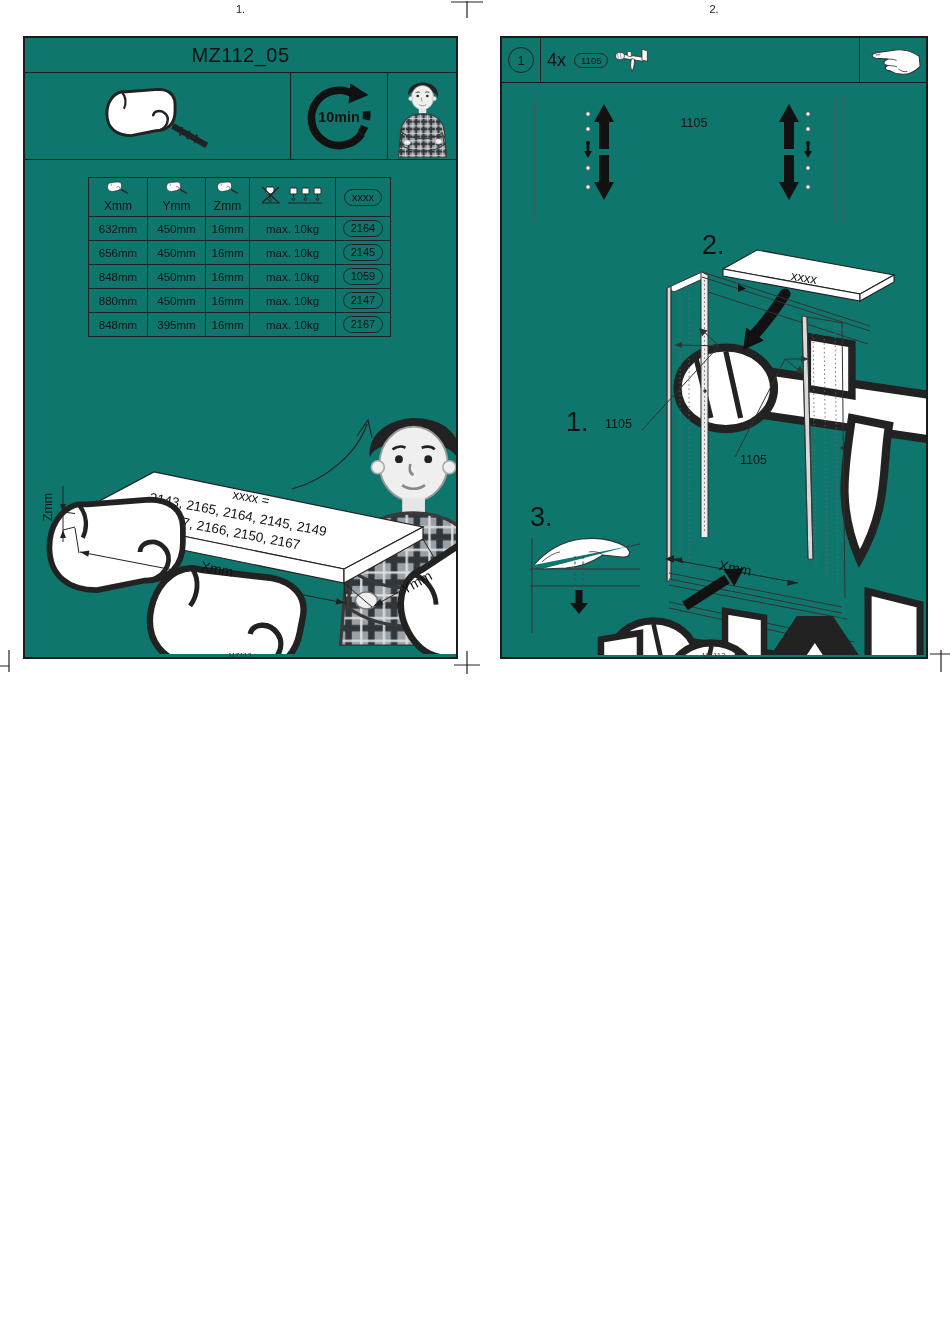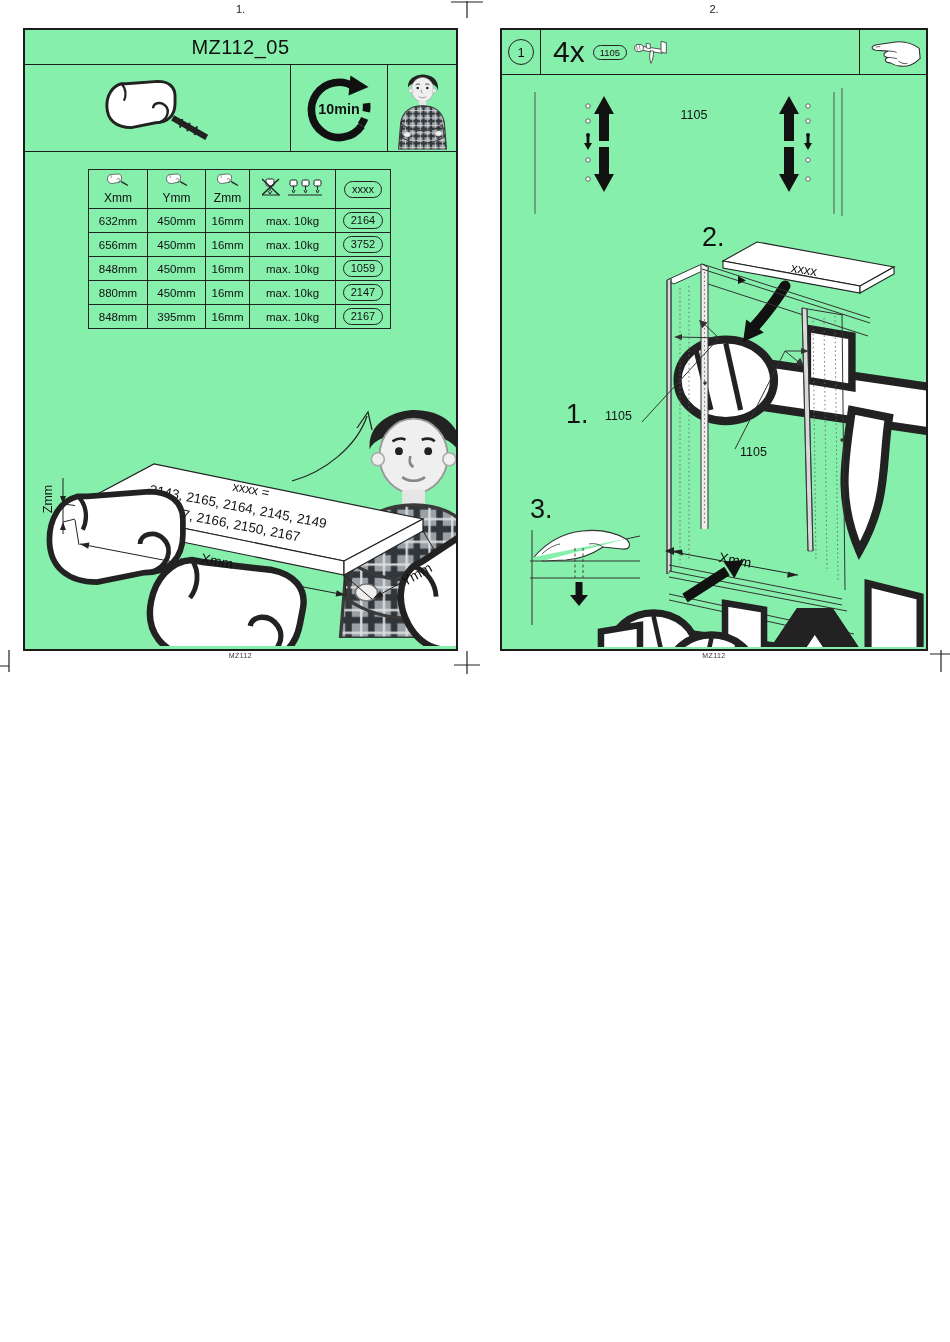--- a/index.html
+++ b/index.html
@@ -1,19 +1,19 @@
 <!DOCTYPE html>
 <html><head>
 <meta charset="utf-8">
 <style>
   html,body{margin:0;padding:0;background:#fff;}
   body{width:950px;height:1342px;font-family:"Liberation Sans",sans-serif;color:#111;}
   .canvas{position:relative;width:950px;height:1342px;background:#fff;overflow:hidden;}
   .pagenum{position:absolute;top:3px;font-size:11px;color:#222;text-align:center;}
-  .page{position:absolute;top:28px;background:#86efac;border:2px solid #1c1c1c;box-sizing:border-box;}
+  .page{position:absolute;top:36px;background:#0f766e;border:2px solid #1c1c1c;box-sizing:border-box;}
   #page1{left:23px;width:435px;height:623px;}
   #page2{left:500px;width:428px;height:623px;}
   .pfooter{position:absolute;top:652px;font-size:7px;letter-spacing:.4px;color:#333;text-align:center;}
   
   .titlebar{height:34px;border-bottom:1.5px solid #1c1c1c;display:flex;align-items:center;justify-content:center;
             font-size:20px;letter-spacing:.5px;}
   .iconrow{height:86px;border-bottom:1.5px solid #1c1c1c;display:flex;}
   .iconrow .c1{width:265px;display:flex;align-items:center;justify-content:center;border-right:1.5px solid #1c1c1c;}
   .iconrow .c2{width:96px;display:flex;align-items:center;justify-content:center;border-right:1.5px solid #1c1c1c;font-weight:bold;}
   .iconrow .c3{flex:1;display:flex;align-items:center;justify-content:center;overflow:hidden;}
@@ -22,21 +22,21 @@
       font-size:11.5px;font-weight:normal;padding:0;}
   table.dims th{height:38px;}
   table.dims td{height:23px;}
   .oval{display:inline-block;border:1.3px solid #222;border-radius:999px;padding:1px 7px;font-size:11px;line-height:13px;}
   .thlabel{font-size:12px;margin-top:1px;}
   #p1diagram{position:absolute;left:0;top:356px;}
   
   .p2head{height:44px;border-bottom:1.5px solid #1c1c1c;display:flex;align-items:center;}
   .p2head .badgecell{width:38px;align-self:stretch;border-right:1.5px solid #1c1c1c;display:flex;align-items:center;justify-content:center;}
   .circle1{width:24px;height:24px;border:1.3px solid #222;border-radius:50%;display:flex;align-items:center;justify-content:center;font-size:13px;}
-  .p2head .qty{font-size:30px;margin-left:12px;}
+  .p2head .qty{font-size:18px;margin-left:6px;}
   .p2head .partoval{margin-left:8px;border:1.3px solid #222;border-radius:999px;padding:1px 6px;font-size:9.5px;}
   .p2head .clipico{margin-left:6px;}
   .p2head .spacer{flex:1;}
   .p2head .handcell{width:66px;align-self:stretch;border-left:1.5px solid #1c1c1c;display:flex;align-items:center;justify-content:center;}
   #p2content{position:absolute;left:0;top:44px;}
   svg text{font-family:"Liberation Sans",sans-serif;fill:#111;}
   .cropmarks{position:absolute;left:0;top:0;pointer-events:none;}
 </style>
 </head>
 <body>
@@ -192,21 +192,21 @@
             <td>450mm</td>
             <td>16mm</td>
             <td>max. 10kg</td>
             <td><span class="oval">2164</span></td>
           </tr>
         <tr>
             <td>656mm</td>
             <td>450mm</td>
             <td>16mm</td>
             <td>max. 10kg</td>
-            <td><span class="oval">3752</span></td>
+            <td><span class="oval">2145</span></td>
           </tr>
         <tr>
             <td>848mm</td>
             <td>450mm</td>
             <td>16mm</td>
             <td>max. 10kg</td>
             <td><span class="oval">1059</span></td>
           </tr>
         <tr>
             <td>880mm</td>

